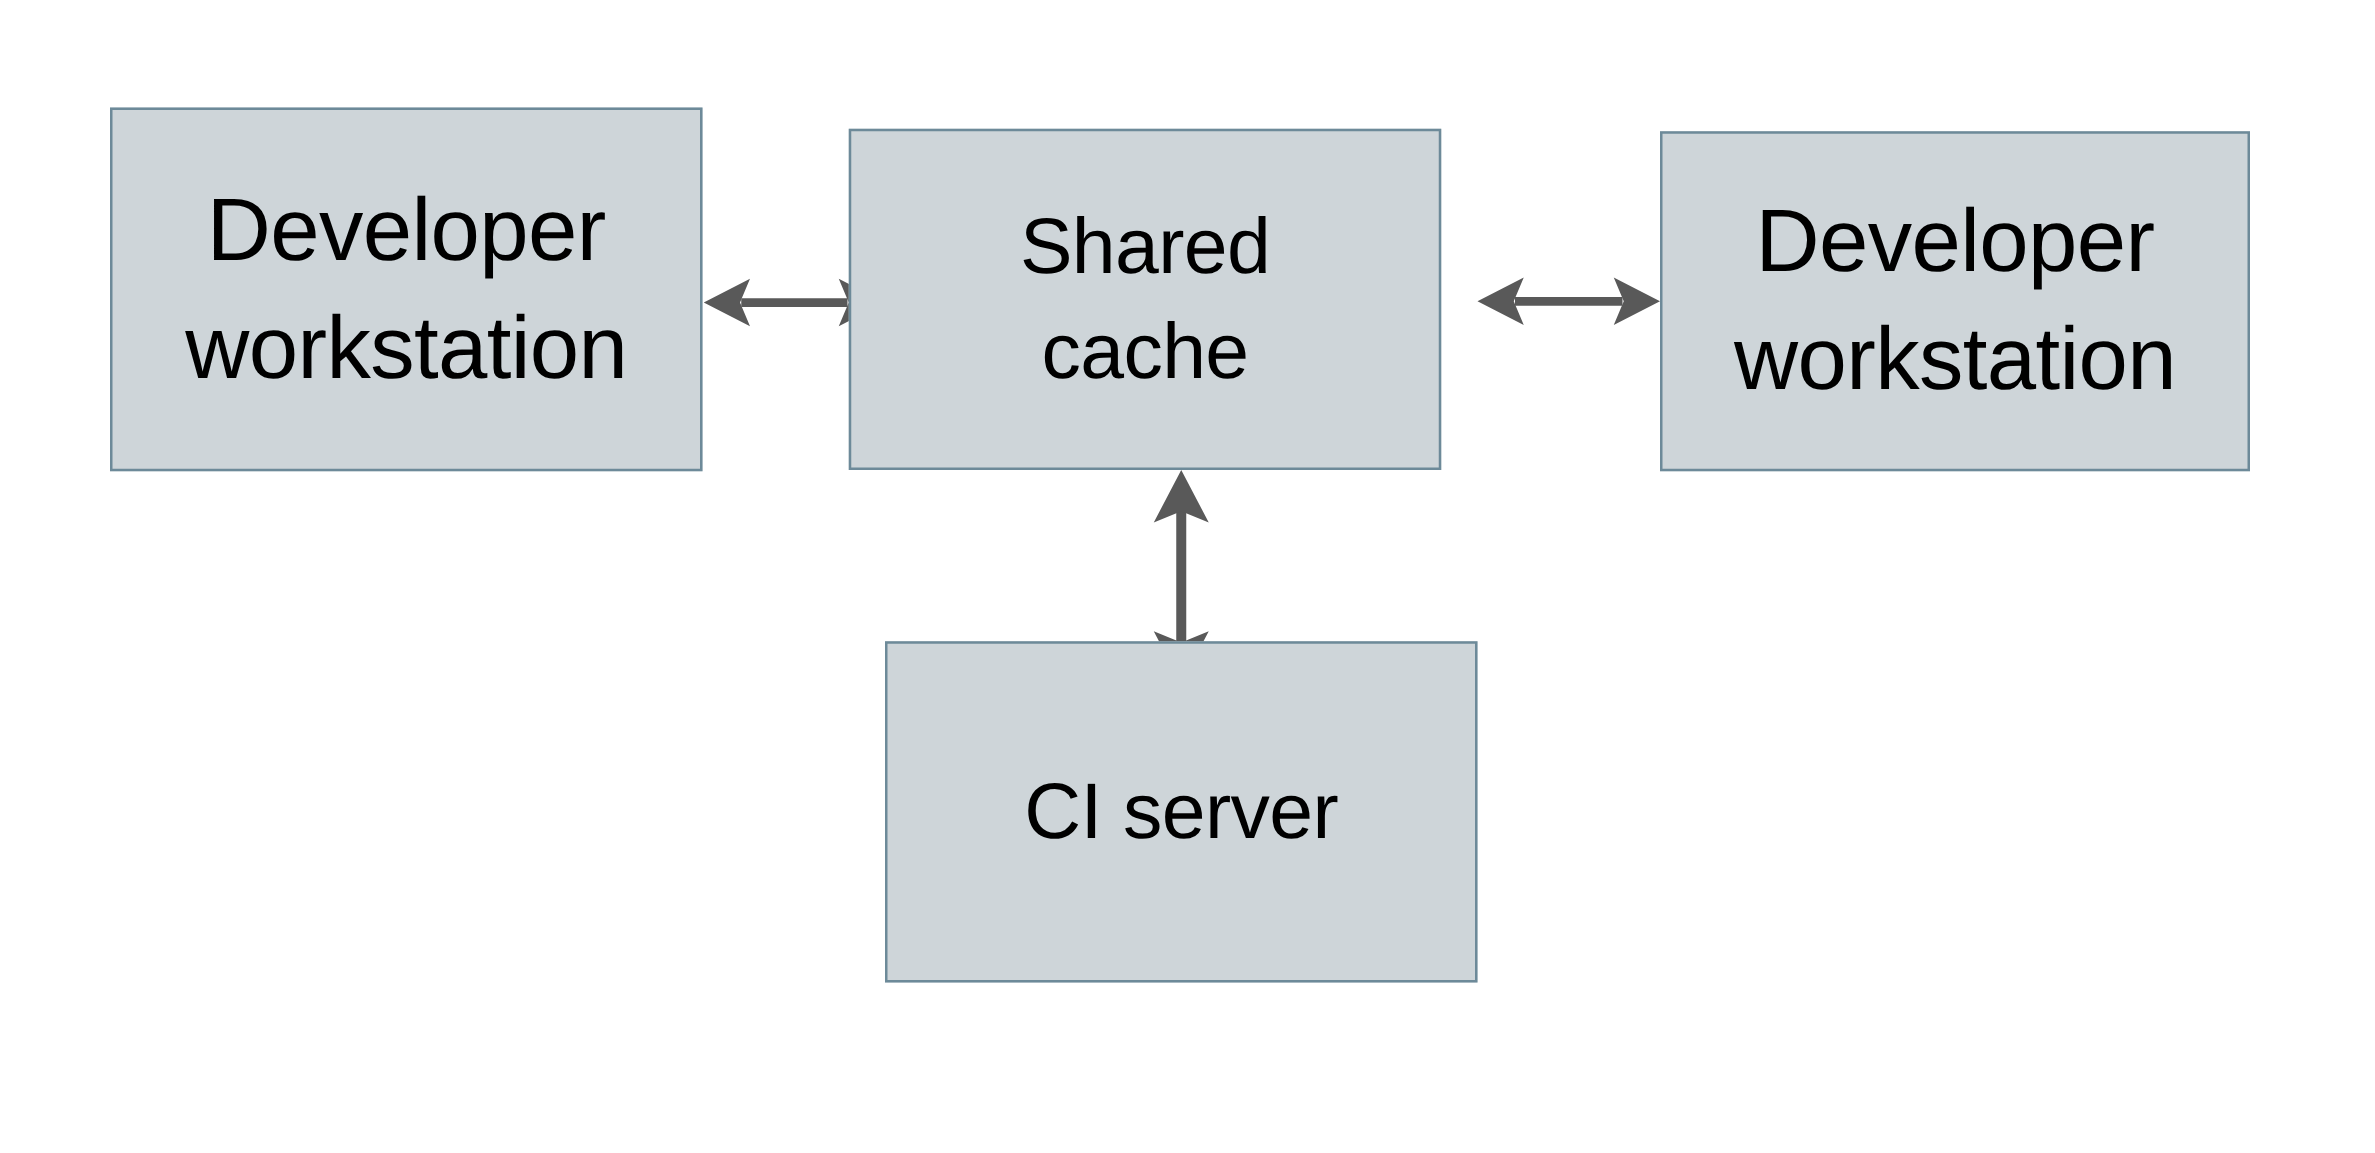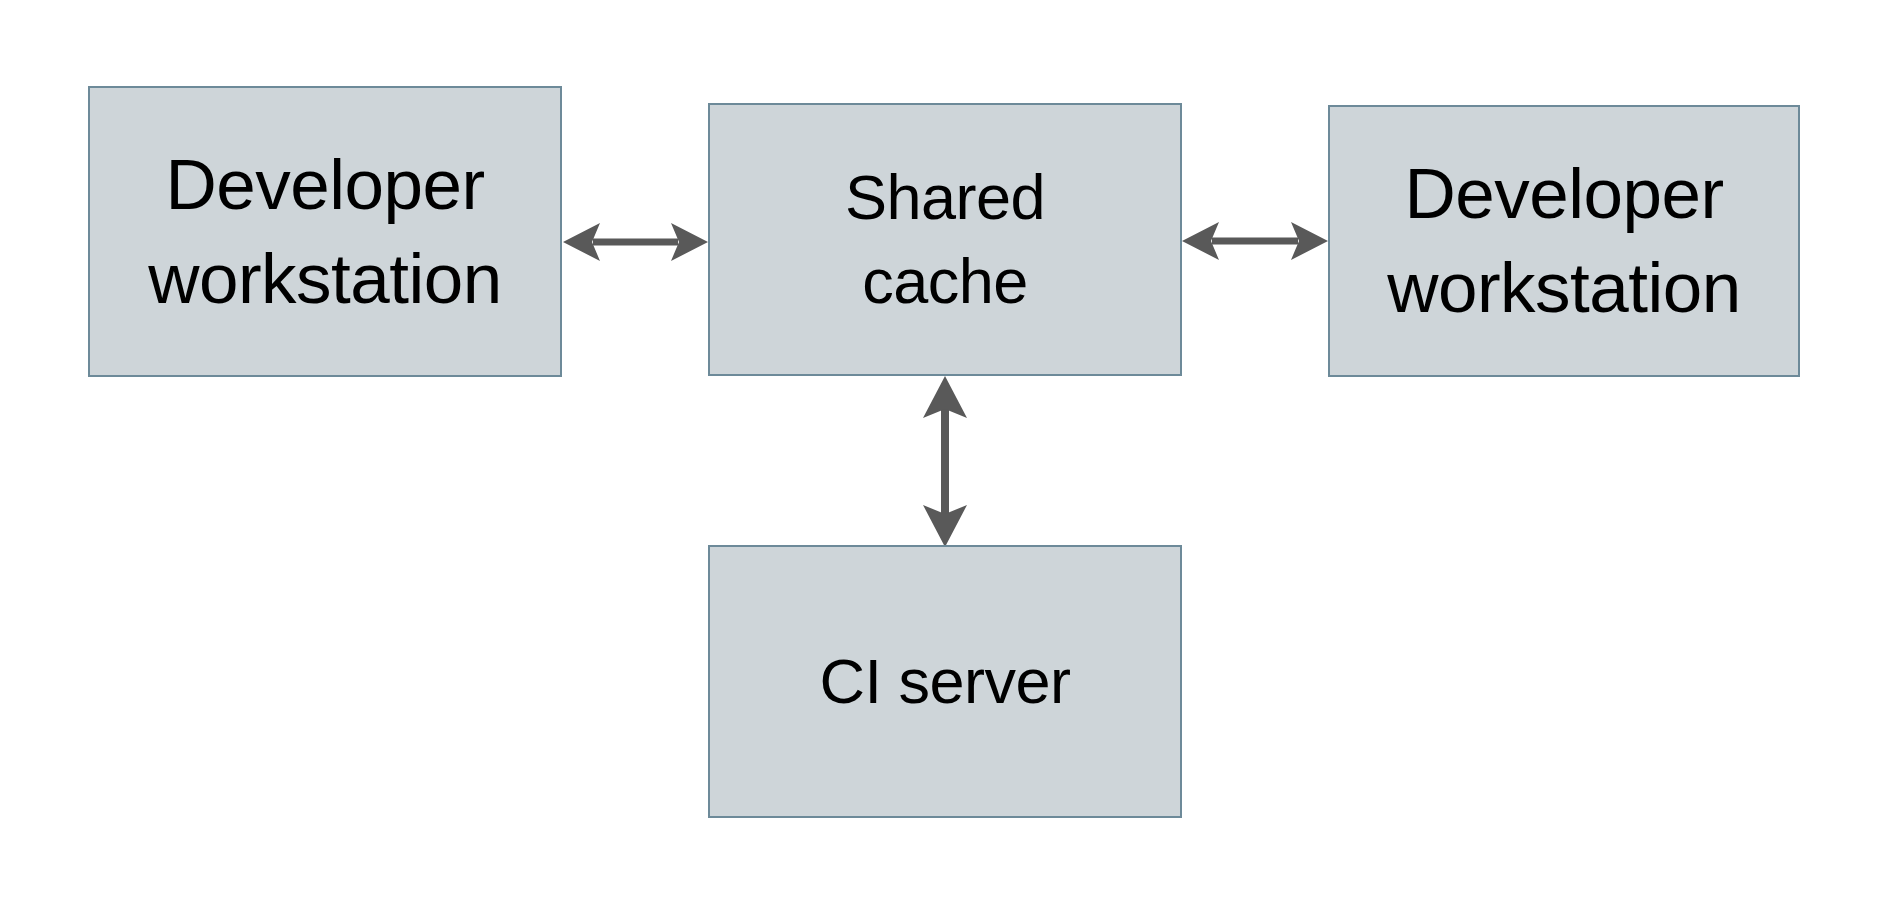--- a/index.html
+++ b/index.html
@@ -37,23 +37,23 @@
     font-weight: 400;
     color: #000000;
     letter-spacing: -0.5px;
     white-space: pre-line;
     display: block;
     width: 108%;
   }
 
   
   #node-dev-left  { left: 88px;   top: 86px;  width: 474px; height: 291px; }
-  #node-shared    { left: 708px;  top: 103px; width: 474px; height: 273px; }
+  #node-shared    { left: 679px;  top: 103px; width: 474px; height: 273px; }
   #node-dev-right { left: 1328px; top: 105px; width: 472px; height: 272px; }
-  #node-ci        { left: 708px;  top: 545px; width: 474px; height: 273px; }
+  #node-ci        { left: 708px;  top: 513px; width: 474px; height: 273px; }
 
   #node-shared .node-label { font-size: 63px; }
   #node-ci .node-label     { font-size: 63px; }
 
   
   #connector-layer {
     position: absolute;
     left: 0;
     top: 0;
     width: 1900px;

